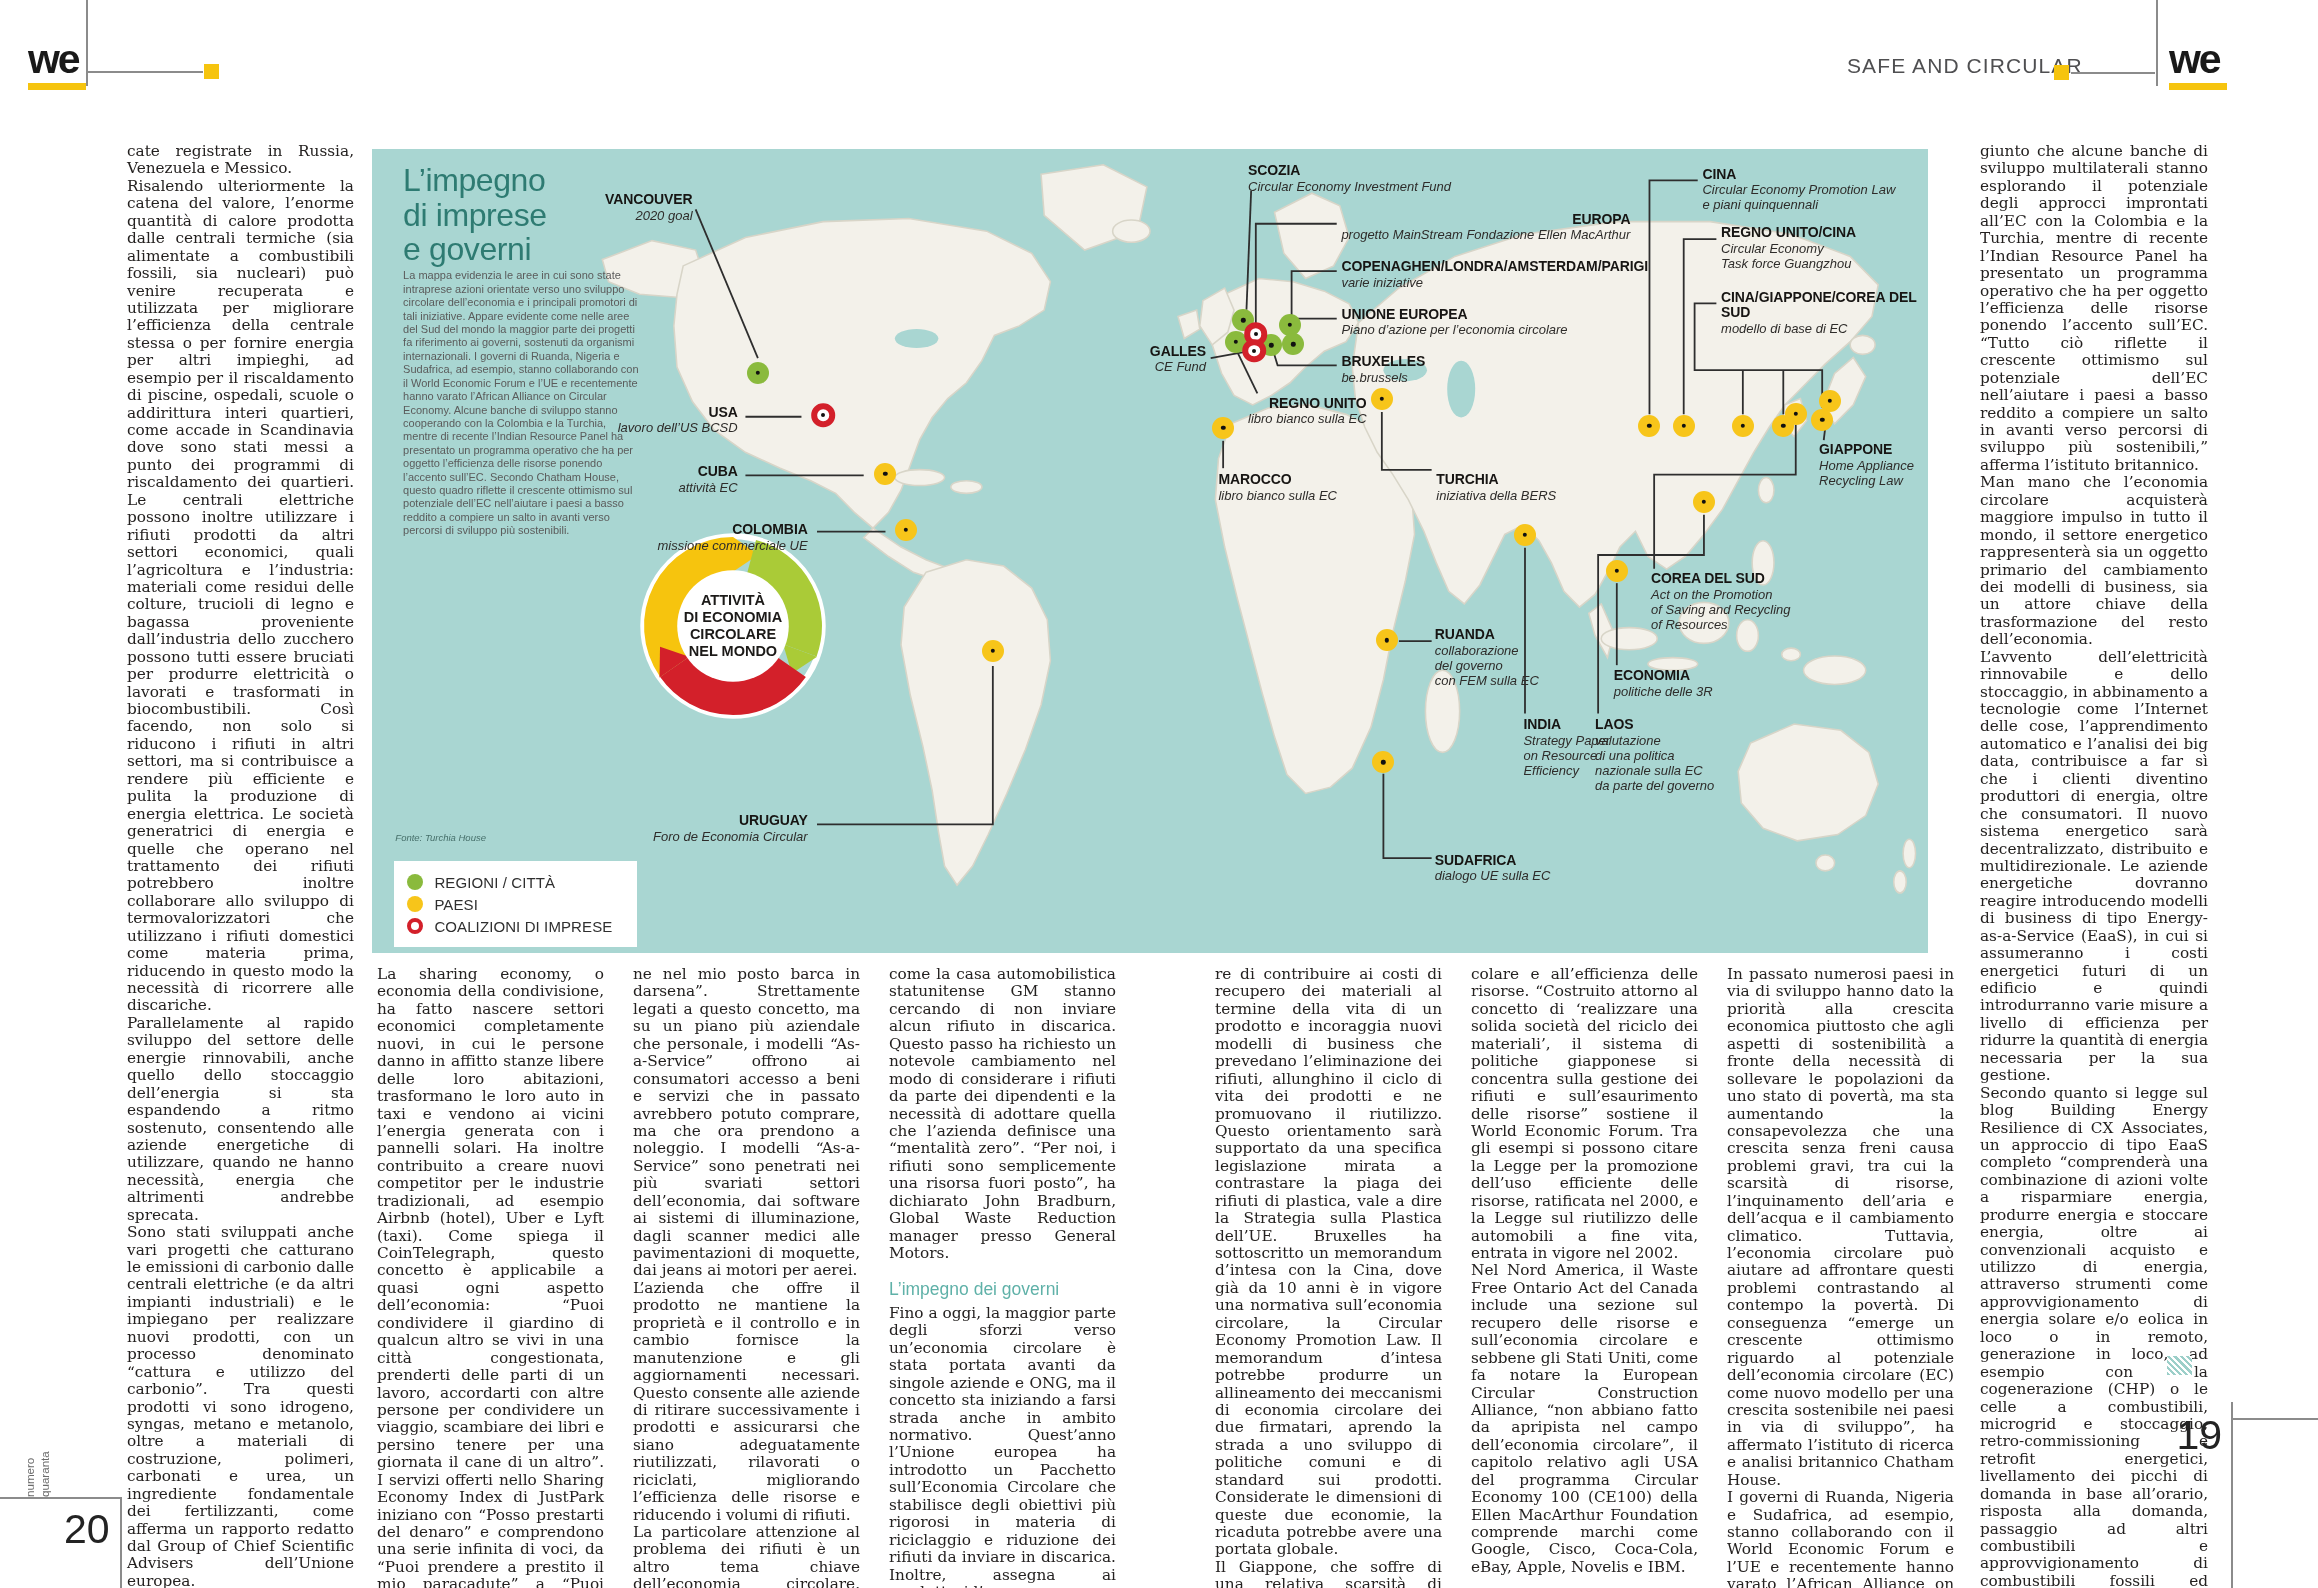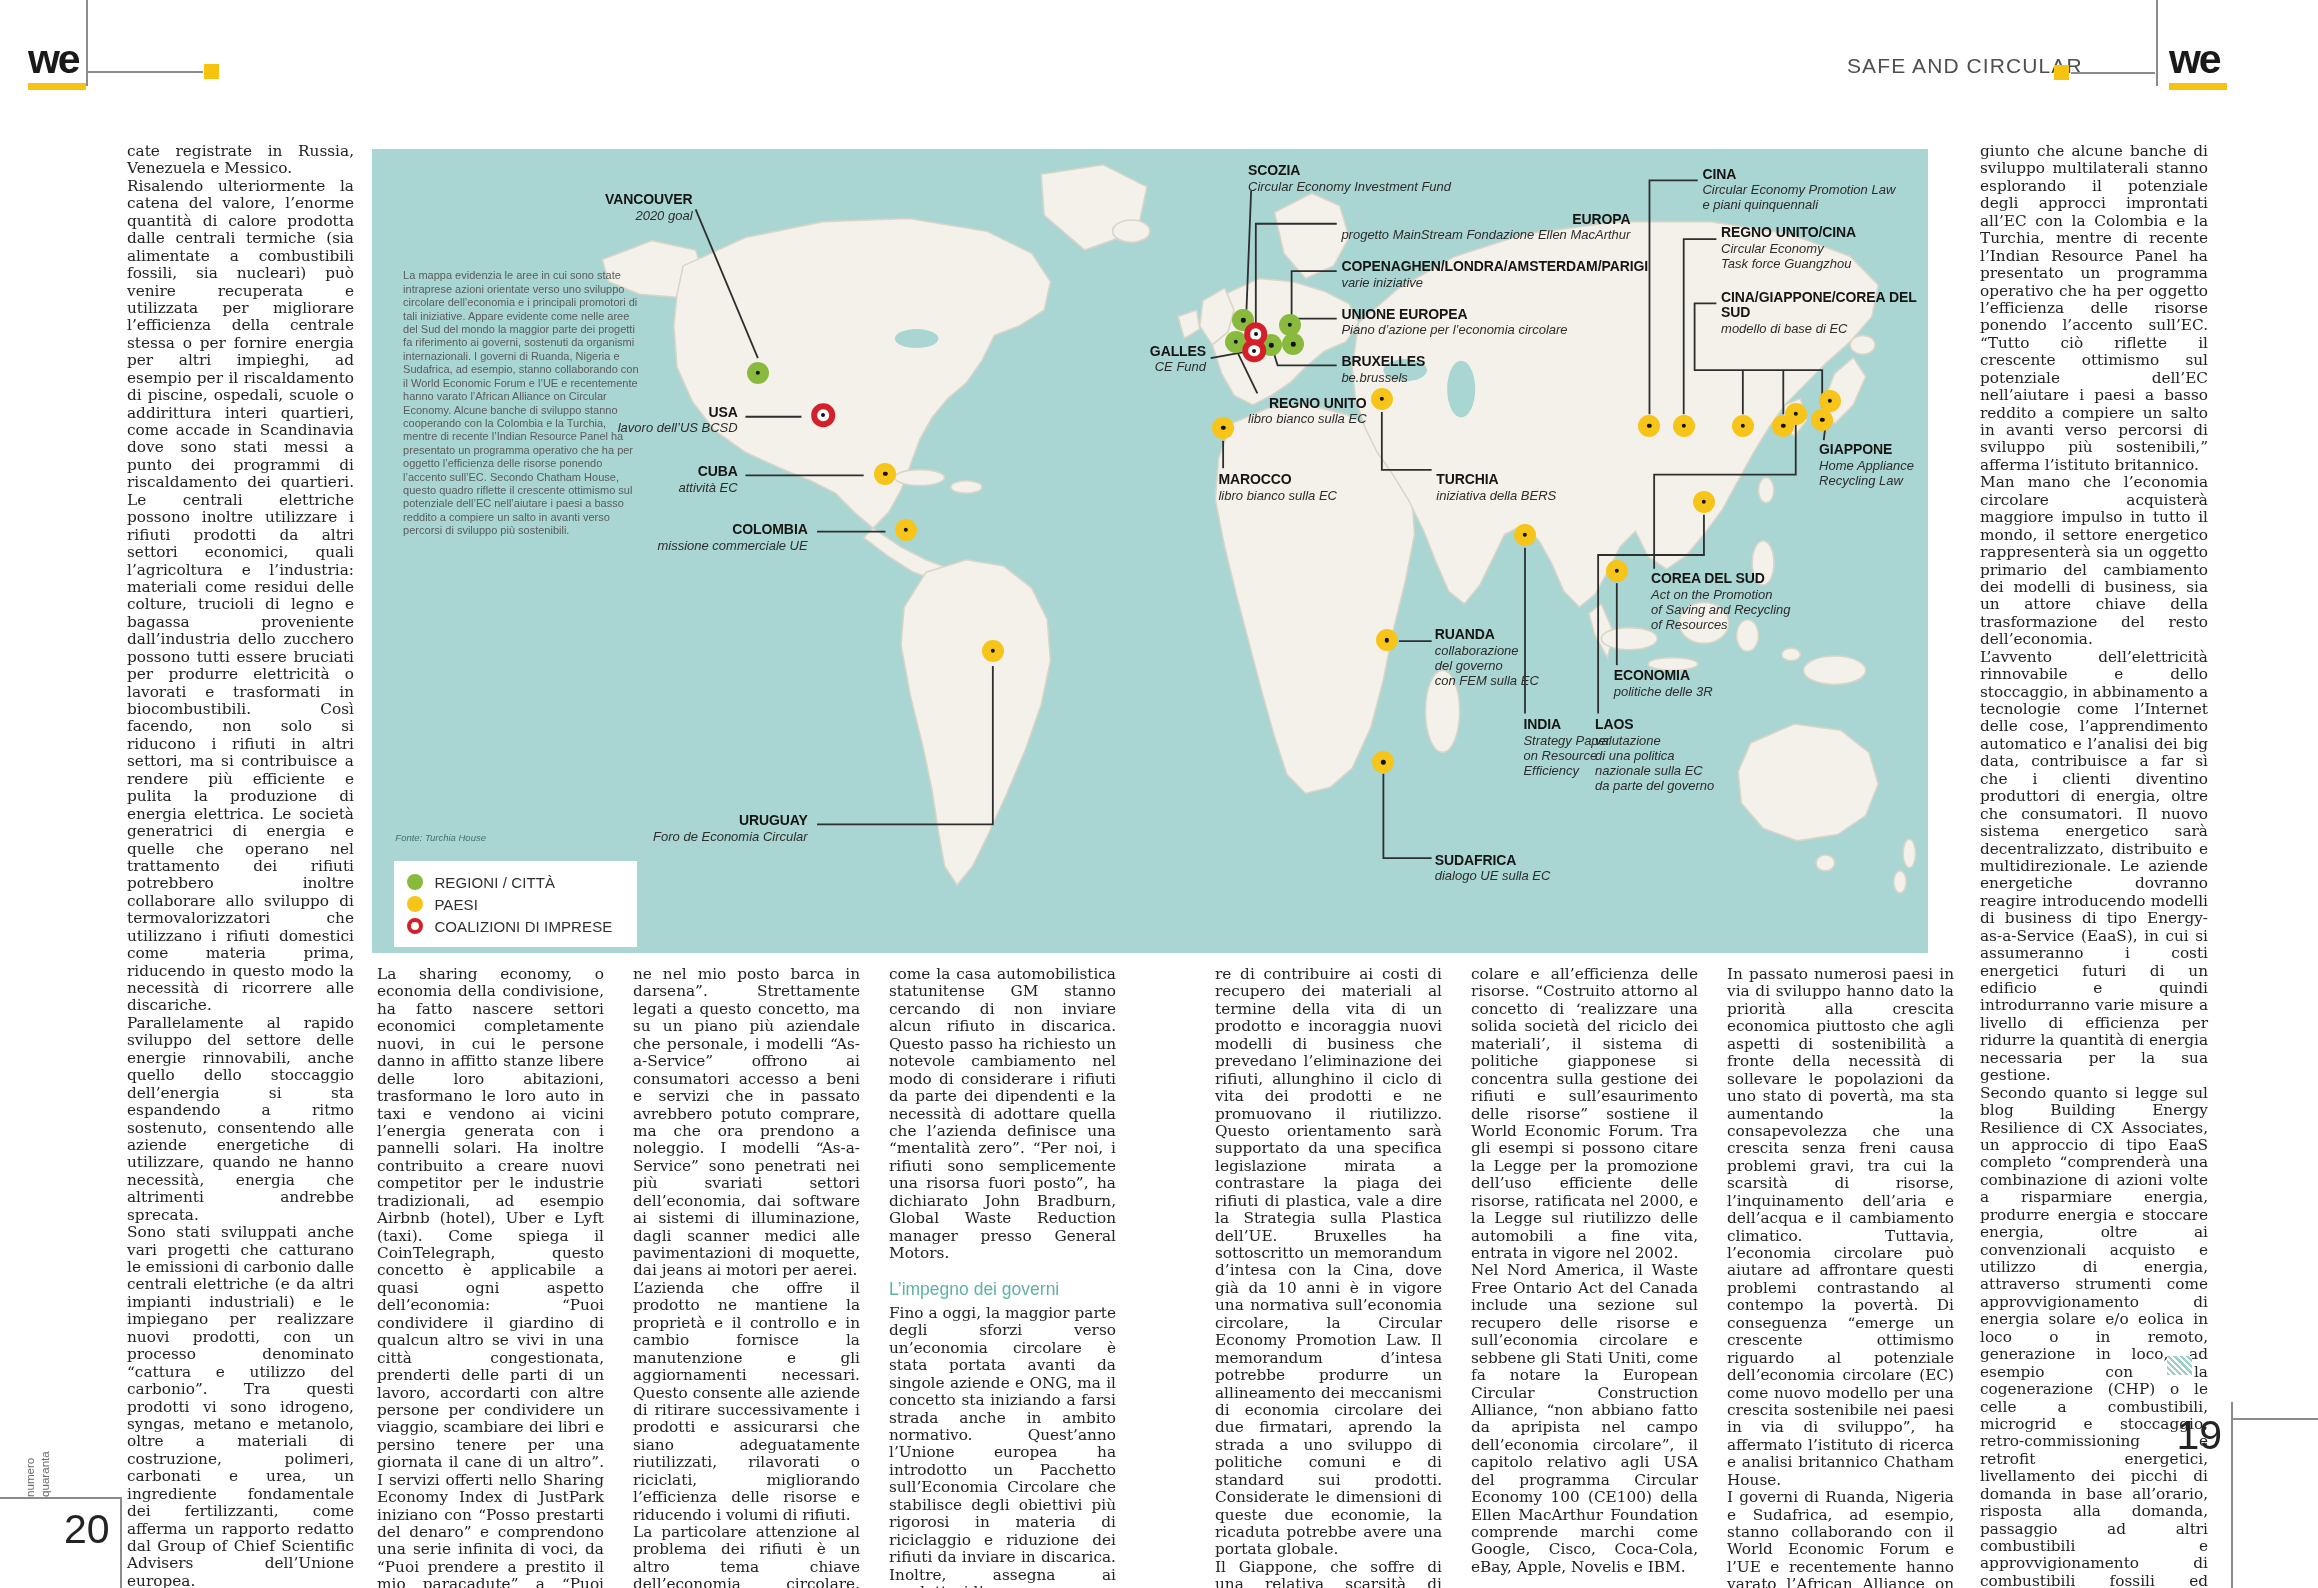--- a/index.html
+++ b/index.html
@@ -333,38 +333,57 @@
           <div class="ml-desc">collaborazione
 del governo
 con FEM sulla EC</div>
         </div>
         <div class="map-label" style="left: 68.3%; top: 87.5%;">
           <div class="ml-title">SUDAFRICA</div>
           <div class="ml-desc">dialogo UE sulla EC</div>
         </div>
       </div>
 
+    <div class="map-title">L’impegno
+di imprese
+e governi</div>
     <div class="map-intro">La mappa evidenzia le aree in cui sono state intraprese azioni orientate verso uno sviluppo circolare dell’economia e i principali promotori di tali iniziative. Appare evidente come nelle aree del Sud del mondo la maggior parte dei progetti fa riferimento ai governi, sostenuti da organismi internazionali. I governi di Ruanda, Nigeria e Sudafrica, ad esempio, stanno collaborando con il World Economic Forum e l’UE e recentemente hanno varato l’African Alliance on Circular Economy. Alcune banche di sviluppo stanno cooperando con la Colombia e la Turchia, mentre di recente l’Indian Resource Panel ha presentato un programma operativo che ha per oggetto l’efficienza delle risorse ponendo l’accento sull’EC. Secondo Chatham House, questo quadro riflette il crescente ottimismo sul potenziale dell’EC nell’aiutare i paesi a basso reddito a compiere un salto in avanti verso percorsi di sviluppo più sostenibili.</div>
     <div class="map-source">Fonte: Turchia House</div>
 
     <div class="legend" id="legend">
         <div class="lg-row">
           <span class="lg-dot green"></span>
           <span class="lg-label">REGIONI / CITTÀ</span>
         </div>
         <div class="lg-row">
           <span class="lg-dot yellow"></span>
           <span class="lg-label">PAESI</span>
         </div>
         <div class="lg-row">
           <span class="lg-dot ring"></span>
           <span class="lg-label">COALIZIONI DI IMPRESE</span>
         </div>
       </div>
 
+    <div class="cycle">
+      <svg viewBox="0 0 260 260" width="196" height="196">
+        <circle cx="130" cy="130" r="119" fill="none" stroke="#ffffff" stroke-width="8"></circle>
+        <path d="M 52.2,184.5 A 95 95 0 0 1 130,35" fill="none" stroke="#f6c40e" stroke-width="46"></path>
+        <polygon points="130,12 130,58 164,35" fill="#f6c40e"></polygon>
+        <path d="M 154.6,38.2 A 95 95 0 0 1 219.3,162.5" fill="none" stroke="#aacb37" stroke-width="46"></path>
+        <polygon points="241.5,170.7 196.5,154.3 208,193" fill="#aacb37"></polygon>
+        <path d="M 207.8,184.5 A 95 95 0 0 1 52.2,184.5" fill="none" stroke="#d3202a" stroke-width="46"></path>
+        <polygon points="32.5,198.3 71.9,170.7 33.2,157.5" fill="#d3202a"></polygon>
+        <circle cx="130" cy="130" r="74" fill="#ffffff"></circle>
+      </svg>
+      <div class="cycle-text">ATTIVITÀ
+DI ECONOMIA
+CIRCOLARE
+NEL MONDO</div>
+    </div>
   </div>
 
   <div class="col serif" id="c1">
     <p>La sharing economy, o economia della condivisione, ha fatto nascere settori economici completamente nuovi, in cui le persone danno in affitto stanze libere delle loro abitazioni, trasformano le loro auto in taxi e vendono ai vicini l’energia generata con i pannelli solari. Ha inoltre contribuito a creare nuovi competitor per le industrie tradizionali, ad esempio Airbnb (hotel), Uber e Lyft (taxi). Come spiega il CoinTelegraph, questo concetto è applicabile a quasi ogni aspetto dell’economia: “Puoi condividere il giardino di qualcun altro se vivi in una città congestionata, prenderti delle parti di un lavoro, accordarti con altre persone per condividere un viaggio, scambiare dei libri e persino tenere per una giornata il cane di un altro”. I servizi offerti nello Sharing Economy Index di JustPark iniziano con “Posso prestarti del denaro” e comprendono una serie infinita di voci, da “Puoi prendere a prestito il mio paracadute” a “Puoi ormeggiare la tua imbarcazio-</p>
   </div>
   <div class="col serif" id="c2">
     <p>ne nel mio posto barca in darsena”. Strettamente legati a questo concetto, ma su un piano più aziendale che personale, i modelli “As-a-Service” offrono ai consumatori accesso a beni e servizi che in passato avrebbero potuto comprare, ma che ora prendono a noleggio. I modelli “As-a-Service” sono penetrati nei più svariati settori dell’economia, dai software ai sistemi di illuminazione, dagli scanner medici alle pavimentazioni di moquette, dai jeans ai motori per aerei.</p>
     <p>L’azienda che offre il prodotto ne mantiene la proprietà e il controllo e in cambio fornisce la manutenzione e gli aggiornamenti necessari. Questo consente alle aziende di ritirare successivamente i prodotti e assicurarsi che siano adeguatamente riutilizzati, rilavorati o riciclati, migliorando l’efficienza delle risorse e riducendo i volumi di rifiuti.</p>
     <p>La particolare attenzione al problema dei rifiuti è un altro tema chiave dell’economia circolare. Aziende</p>
   </div>

